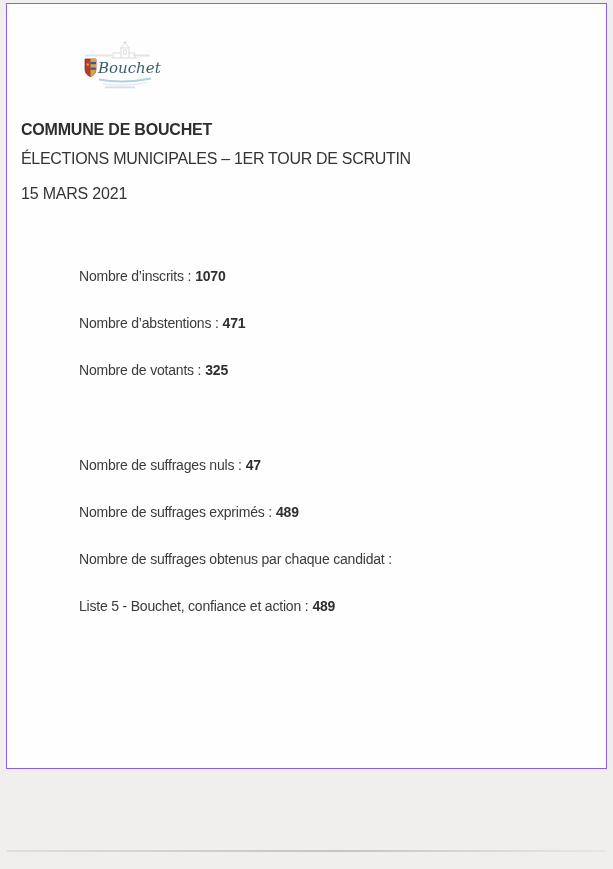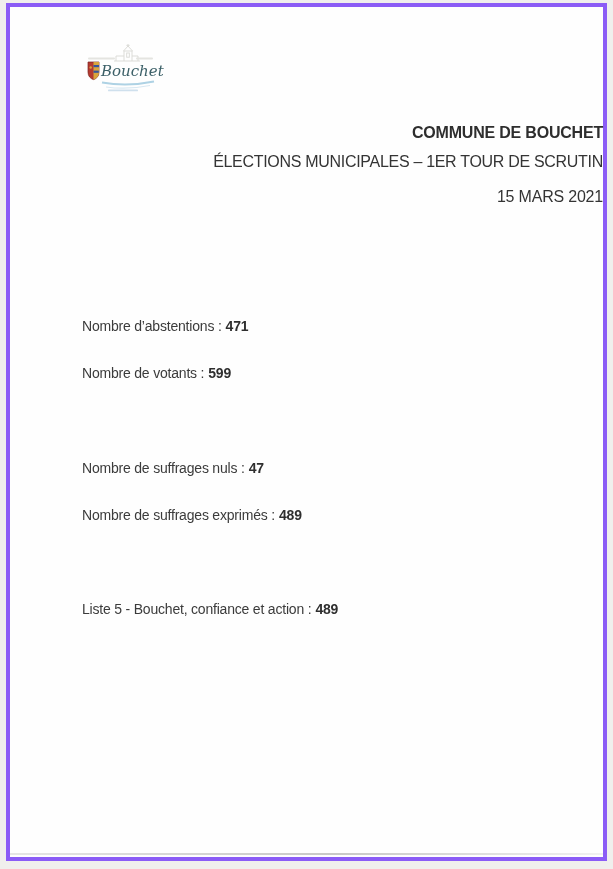--- a/index.html
+++ b/index.html
@@ -5,23 +5,23 @@
   html, body {
     margin: 0; padding: 0;
     width: 613px; height: 869px;
     background: #f0efed;
     overflow: hidden;
     font-family: "Liberation Sans", sans-serif;
   }
   .page {
     position: absolute;
     left: 6px; top: 3px;
-    width: 601px; height: 858px;
+    width: 601px; height: 766px;
     background: #fefefe;
-    border: 4px solid #8b5cf6;
+    border: 1px solid #8b5cf6;
     box-sizing: border-box;
   }
   
   .logo {
     position: absolute;
     left: 72px; top: 36px;
     width: 82px; height: 52px;
   }
   .logo svg { position: absolute; left: 0; top: 0; }
   .logo-text {
@@ -31,21 +31,21 @@
     font-style: italic;
     font-size: 15px;
     line-height: 20px;
     color: #3c6068;
     white-space: nowrap;
   }
   
   .heading {
     position: absolute;
     left: 14px; right: 0;
-    text-align: right;
+    text-align: left;
     color: #2e2e2e;
     white-space: nowrap;
   }
   .title    { top: 117px; font-size: 16px; font-weight: bold; letter-spacing: -0.2px; }
   .subtitle { top: 146px; font-size: 16px; letter-spacing: -0.3px; color: #343434; }
   .date     { top: 181px; font-size: 16px; letter-spacing: -0.2px; color: #343434; }
   
   .stat-row {
     position: absolute;
     left: 72px;
@@ -107,30 +107,36 @@
         <rect x="26" y="46.5" width="30" height="1.8" rx="0.9" fill="#cfe0ed" stroke="none"></rect>
       </g>
     </svg>
     <span class="logo-text">Bouchet</span>
   </div>
 
   <div class="heading title">COMMUNE DE BOUCHET</div>
   <div class="heading subtitle">ÉLECTIONS MUNICIPALES – 1ER TOUR DE SCRUTIN</div>
   <div class="heading date">15 MARS 2021</div>
 
+  <div class="stat-row" style="top:264px">
+    <span>Nombre d’inscrits :</span><span class="stat-value">1070</span>
+  </div>
   <div class="stat-row" style="top:311px">
     <span>Nombre d’abstentions :</span><span class="stat-value">471</span>
   </div>
   <div class="stat-row" style="top:358px">
-    <span>Nombre de votants :</span><span class="stat-value">599</span>
+    <span>Nombre de votants :</span><span class="stat-value">325</span>
   </div>
   <div class="stat-row" style="top:453px">
     <span>Nombre de suffrages nuls :</span><span class="stat-value">47</span>
   </div>
   <div class="stat-row" style="top:500px">
     <span>Nombre de suffrages exprimés :</span><span class="stat-value">489</span>
+  </div>
+  <div class="stat-row" style="top:547px">
+    <span>Nombre de suffrages obtenus par chaque candidat :</span><span class="stat-value"></span>
   </div>
   <div class="stat-row" style="top:594px">
     <span>Liste 5 - Bouchet, confiance et action :</span><span class="stat-value">489</span>
   </div>
 
   <div class="scan-line"></div>
 </div>
 
 </body></html>

